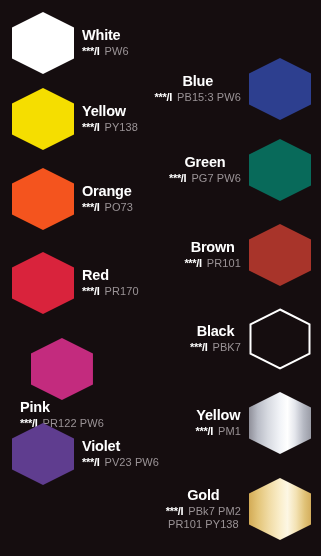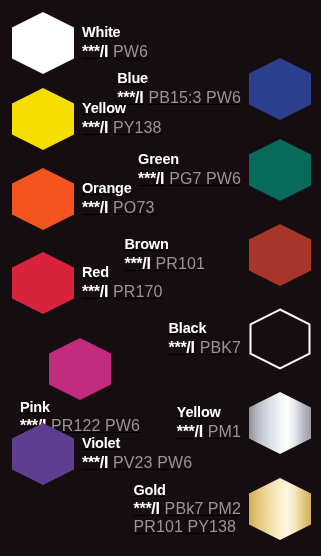--- a/index.html
+++ b/index.html
@@ -42,36 +42,35 @@
   .hex-outline {
     position: absolute;
     inset: 0;
   }
   .hex-outline svg { display: block; width: 100%; height: 100%; }
 
   
   .labels {
     padding: 0 8px;
     line-height: 1.05;
-    text-decoration: underline;
   }
   .entry.left  .labels { text-align: left; }
-  .entry.right .labels { text-align: left; }
+  .entry.right .labels { text-align: center; }
 
   .name {
     color: #ffffff;
     font-size: 14.5px;
     font-weight: bold;
     letter-spacing: -0.2px;
     margin-bottom: 3px;
     white-space: nowrap;
   }
   .codeline {
     white-space: nowrap;
-    font-size: 16px;
+    font-size: 11px;
   }
   .rating {
     color: #ffffff;
     font-weight: bold;
     letter-spacing: -0.3px;
   }
   .pigment {
     color: #9a9396;
     font-weight: normal;
     letter-spacing: 0.1px;
@@ -122,21 +121,21 @@
     </div>
     <div class="entry left" style="top: 168px;">
       <div class="hex-wrap">
         <div class="hex" style="background: rgb(244, 84, 30);"></div>
       </div>
       <div class="labels">
         <div class="name">Orange</div>
         <div class="codeline"><span class="rating">***/I</span><span class="pigment">PO73</span></div>
       </div>
     </div>
-    <div class="entry right" style="top: 224px; gap: 36px;">
+    <div class="entry right" style="top: 224px;">
       <div class="hex-wrap">
         <div class="hex" style="background: rgb(168, 52, 42);"></div>
       </div>
       <div class="labels">
         <div class="name">Brown</div>
         <div class="codeline"><span class="rating">***/I</span><span class="pigment">PR101</span></div>
       </div>
     </div>
     <div class="entry left" style="top: 252px;">
       <div class="hex-wrap">

